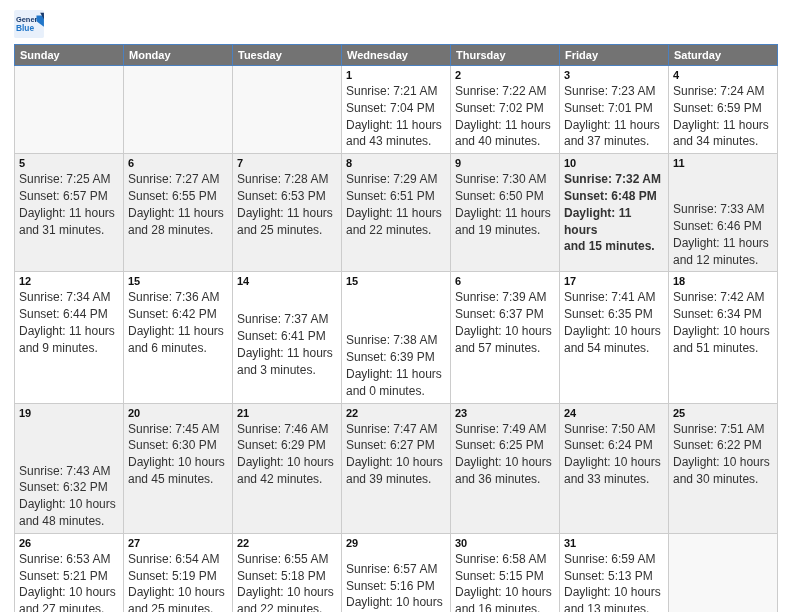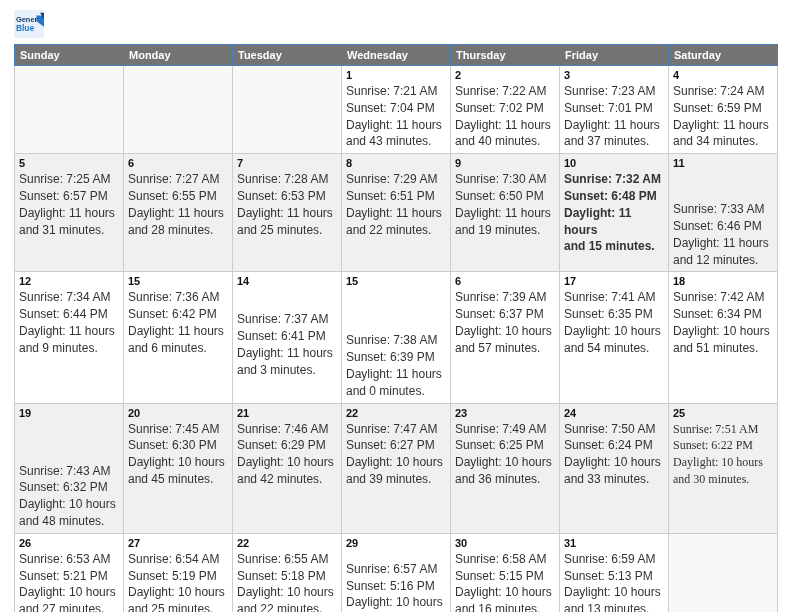--- a/index.html
+++ b/index.html
@@ -292,21 +292,21 @@
           </td>
           <td>
             <div class="day-number">24</div>
             <div class="day-info" style="white-space: pre-line;">Sunrise: 7:50 AM
 Sunset: 6:24 PM
 Daylight: 10 hours
 and 33 minutes.</div>
           </td>
           <td>
             <div class="day-number">25</div>
-            <div class="day-info" style="white-space: pre-line; font-family: Liberation Serif, serif;">Sunrise: 7:51 AM
+            <div class="day-info" style="white-space: pre-line;">Sunrise: 7:51 AM
 Sunset: 6:22 PM
 Daylight: 10 hours
 and 30 minutes.</div>
           </td>
         </tr>
         <tr class="row-white">
           <td>
             <div class="day-number">26</div>
             <div class="day-info" style="white-space: pre-line;">Sunrise: 6:53 AM
 Sunset: 5:21 PM

